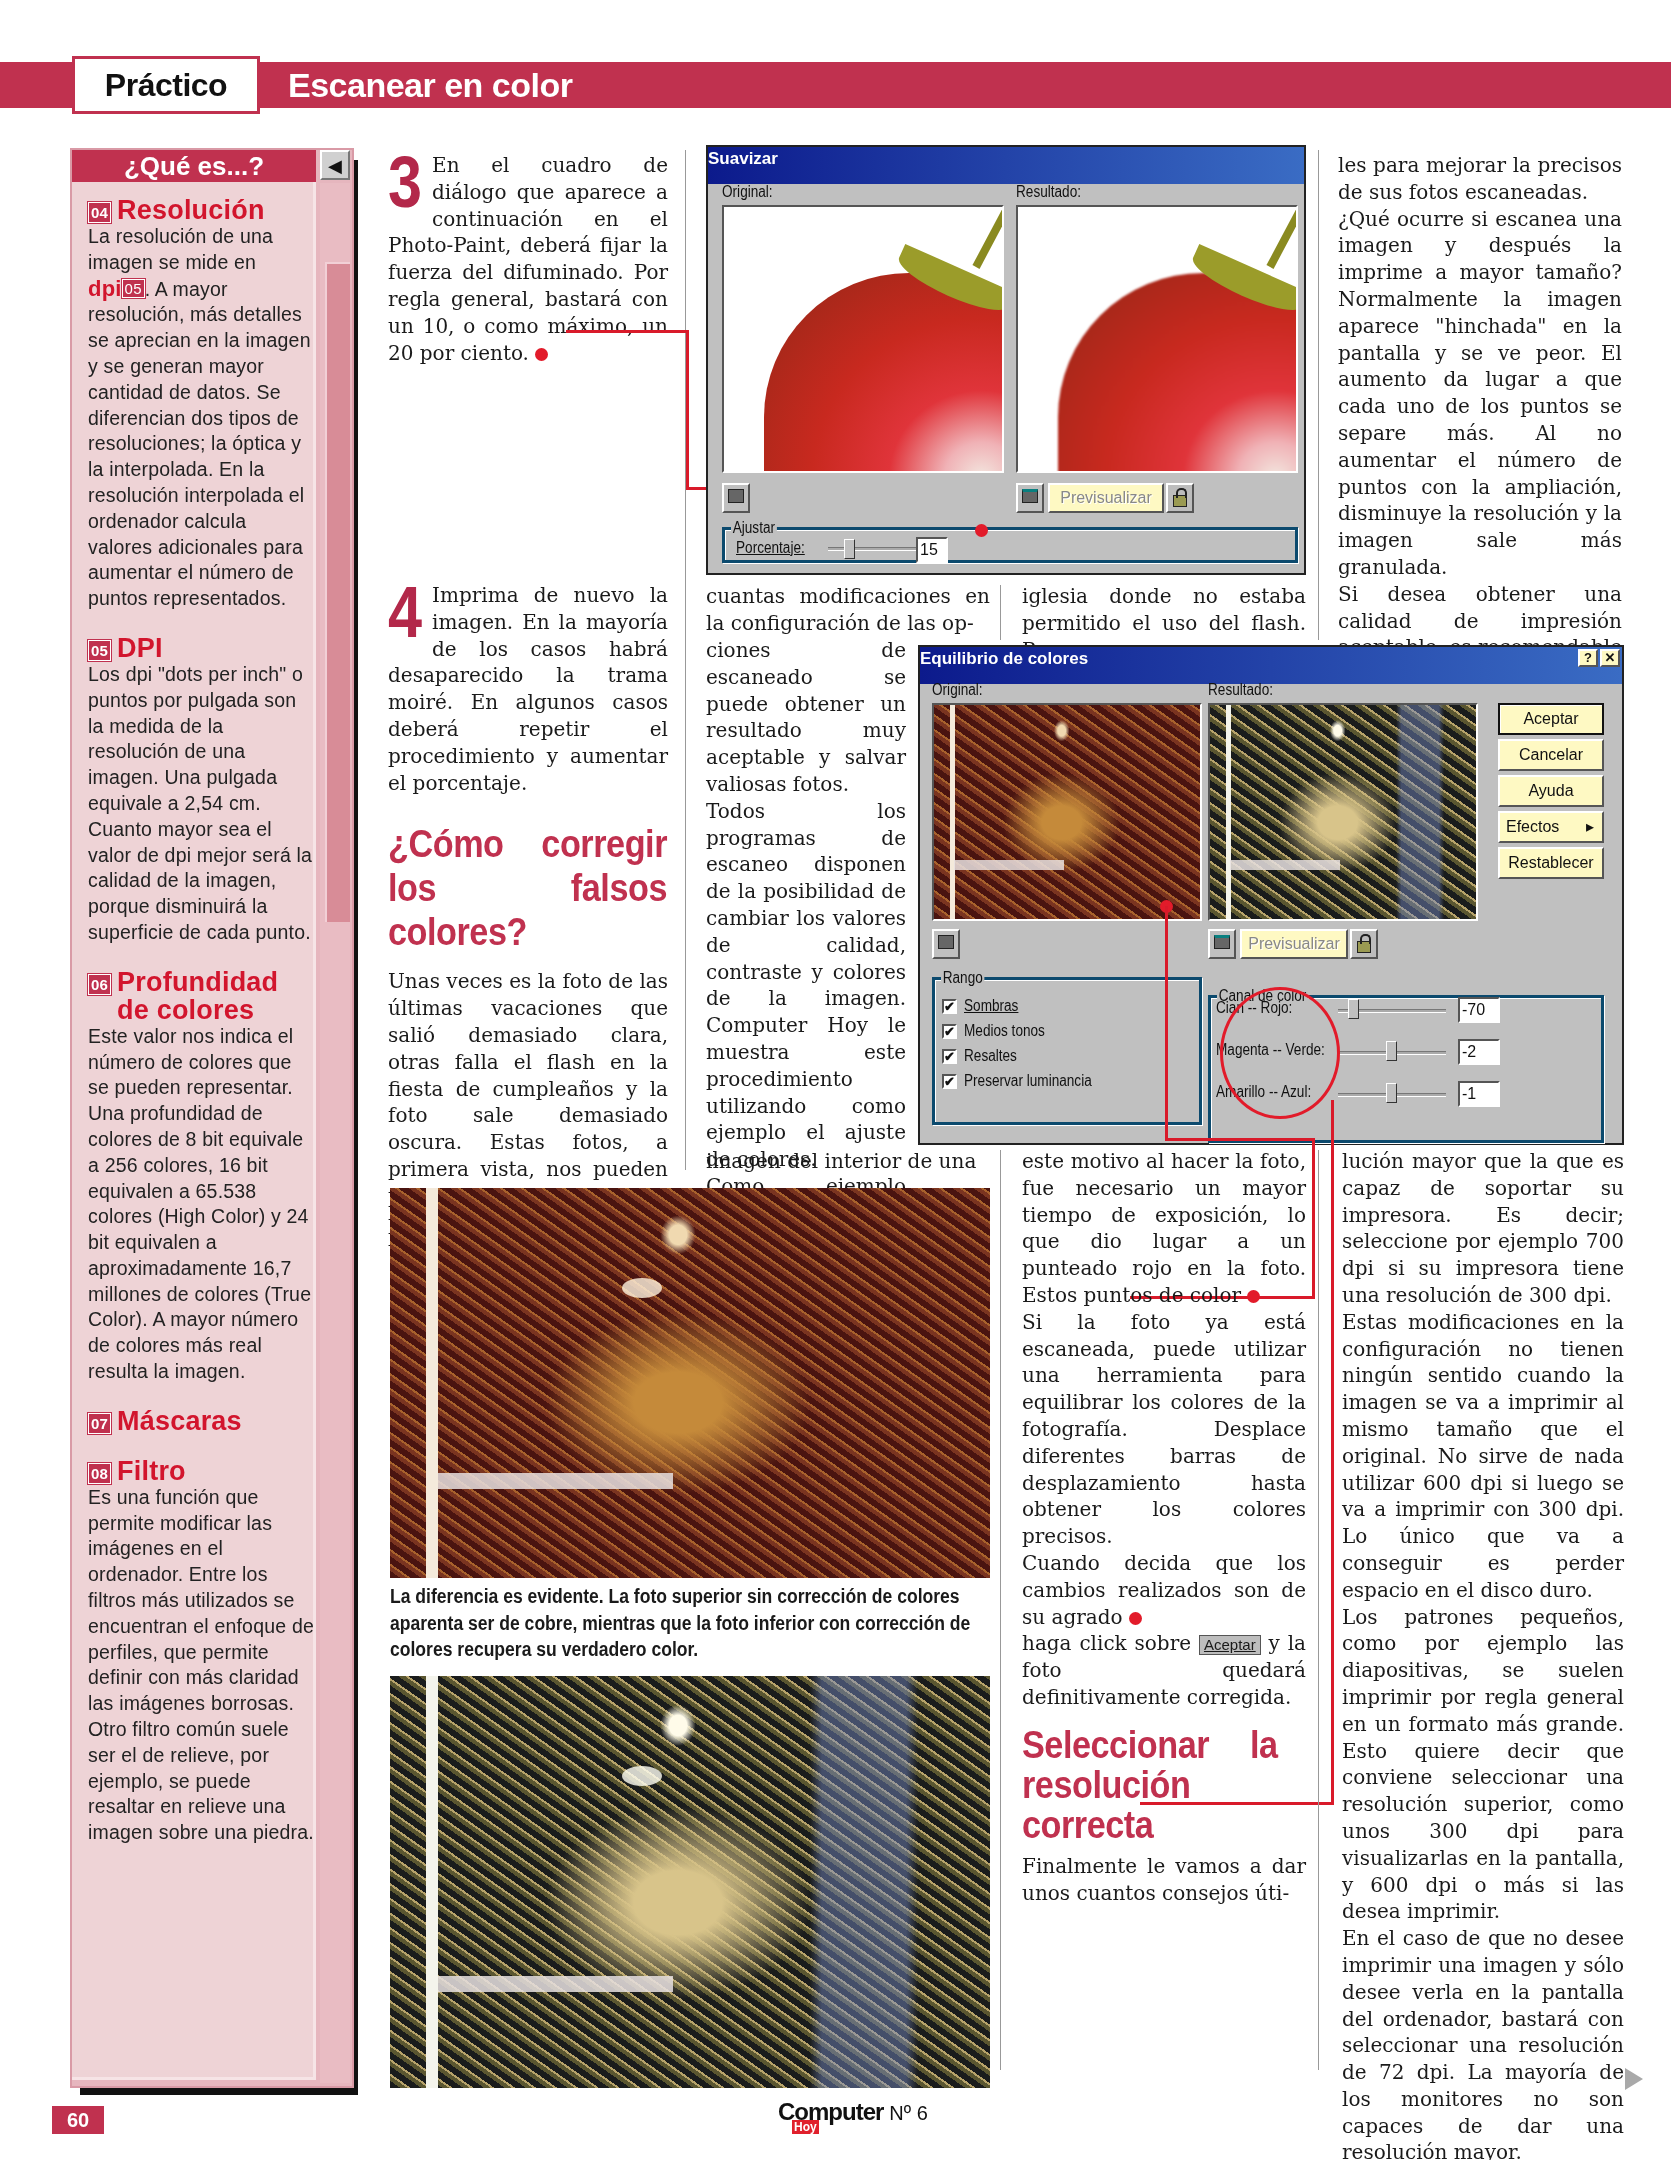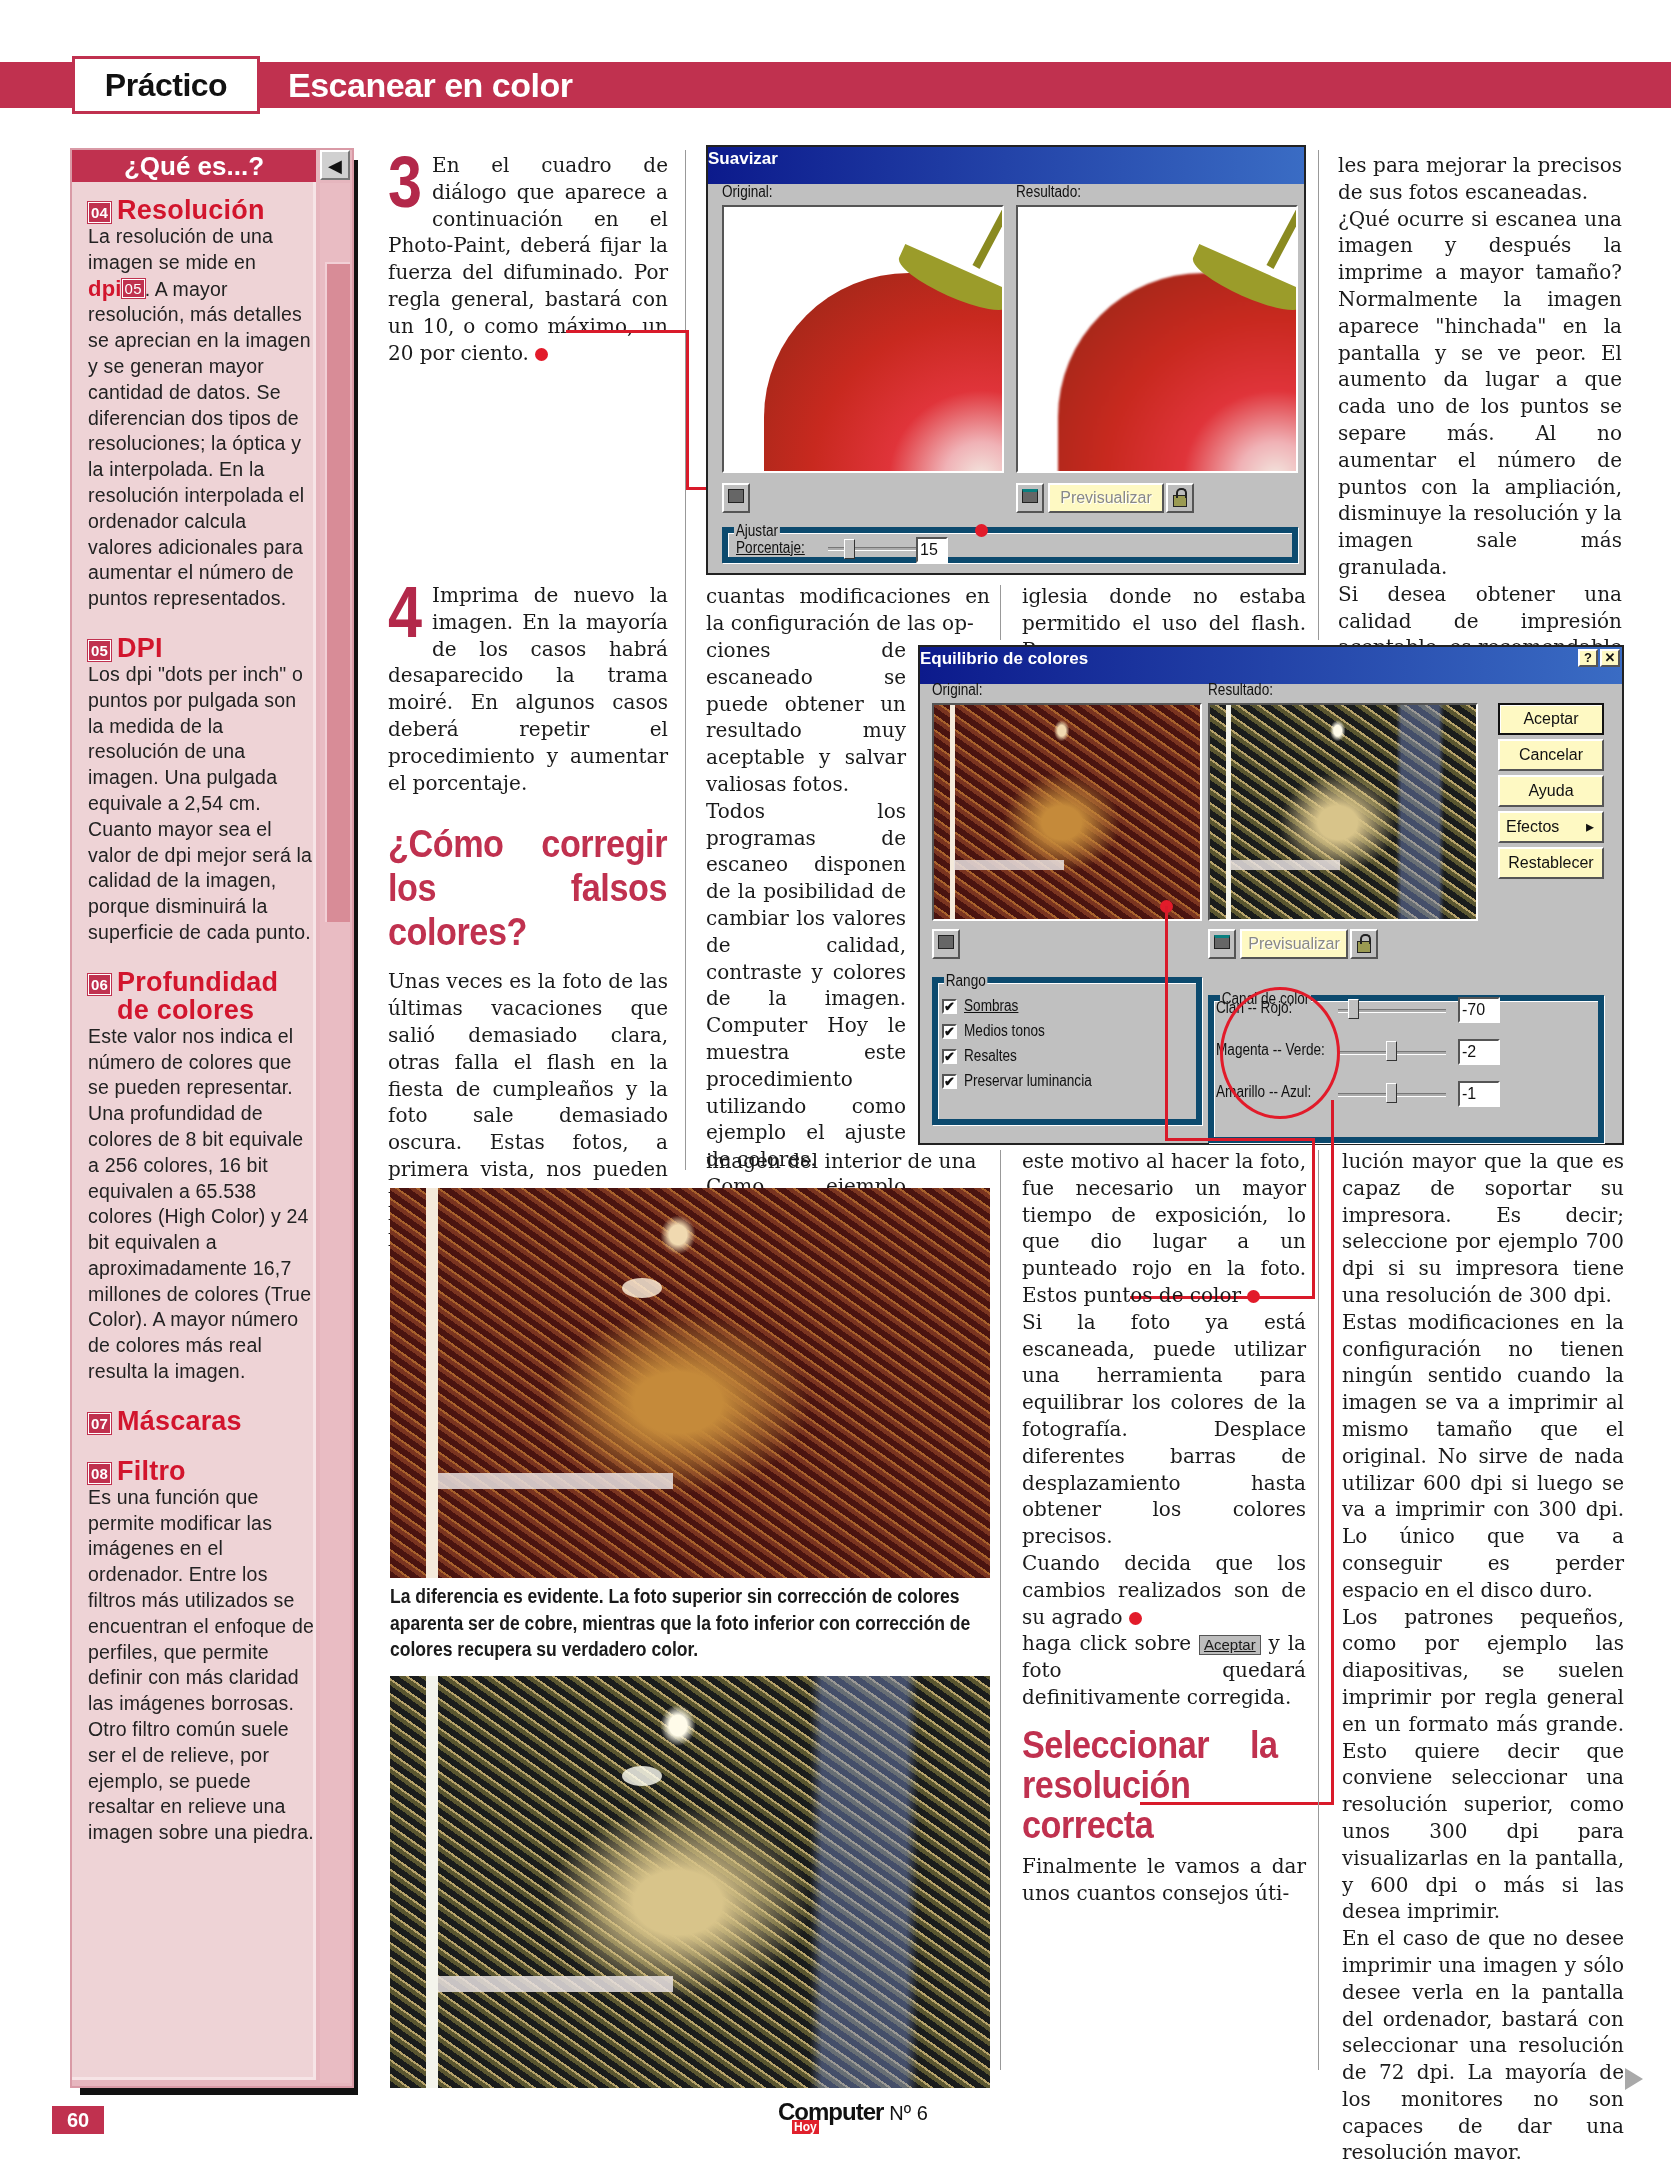--- a/index.html
+++ b/index.html
@@ -34,21 +34,21 @@
   .vline{background:#999;width:1px}
   .dot{display:inline-block;width:13px;height:13px;border-radius:50%;background:#e21b2a;vertical-align:-1px}
   .redline{background:#d91a2a}
   
   .dlg{background:#c0c0c0;border:2px solid #222;font-family:"Liberation Sans",sans-serif;font-size:15px;color:#111}
   .dlg-title{background:linear-gradient(90deg,#0c1a8c,#3a6cc4);color:#fff;font-weight:bold;font-size:17px;height:37px;line-height:24px;}
   .lbl{position:absolute;font-size:16px;transform:scaleX(0.85);transform-origin:left}
   .pv{position:absolute;border:2px solid;border-color:#555 #fff #fff #555;background:#fff;overflow:hidden}
   .btn{position:absolute;background:#fef9c3;border:2px solid;border-color:#fff #555 #555 #fff;text-align:center;font-size:16px}
   .btn-dis{color:#888;text-shadow:1px 1px #fff}
-  .grp{position:absolute;border:6px solid #0c4a6e;box-shadow:1px 1px 0 #fff inset, 1px 1px 0 #fff}
+  .grp{position:absolute;border:3px solid #0c4a6e;box-shadow:1px 1px 0 #fff inset, 1px 1px 0 #fff}
   .grp-lbl{position:absolute;background:#c0c0c0;padding:0 2px;font-size:16px;top:-11px;left:6px;transform:scaleX(0.85);transform-origin:left}
   .field{position:absolute;background:#fff;border:2px solid;border-color:#555 #fff #fff #555;font-size:16px;padding-left:2px;line-height:22px}
   .slider-track{position:absolute;height:4px;border-top:1px solid #777;border-bottom:1px solid #fff;background:#aaa}
   .slider-thumb{position:absolute;width:11px;height:20px;background:#c0c0c0;border:1px solid;border-color:#fff #333 #333 #fff}
   .chk{position:absolute;width:15px;height:15px;background:#fff;border:2px solid;border-color:#555 #fff #fff #555;font-size:13px;line-height:11px;text-align:center;font-weight:bold}
   .iconbtn{position:absolute;width:28px;height:30px;background:#c0c0c0;border:2px solid;border-color:#fff #555 #555 #fff}
   .iconbtn .scr{position:absolute;left:4px;top:4px;width:16px;height:14px;background:#666;border:1px solid #222}
   .lockbtn{position:absolute;width:28px;height:30px;background:#bdbdbd;border:2px solid;border-color:#fff #555 #555 #fff;display:flex;align-items:center;justify-content:center}
   .lock{width:14px;height:12px;background:#9a9a52;border:1px solid #222;position:relative;margin-top:6px}
   .lock:before{content:"";position:absolute;left:2px;top:-8px;width:7px;height:8px;border:2px solid #222;border-bottom:none;border-radius:5px 5px 0 0}

